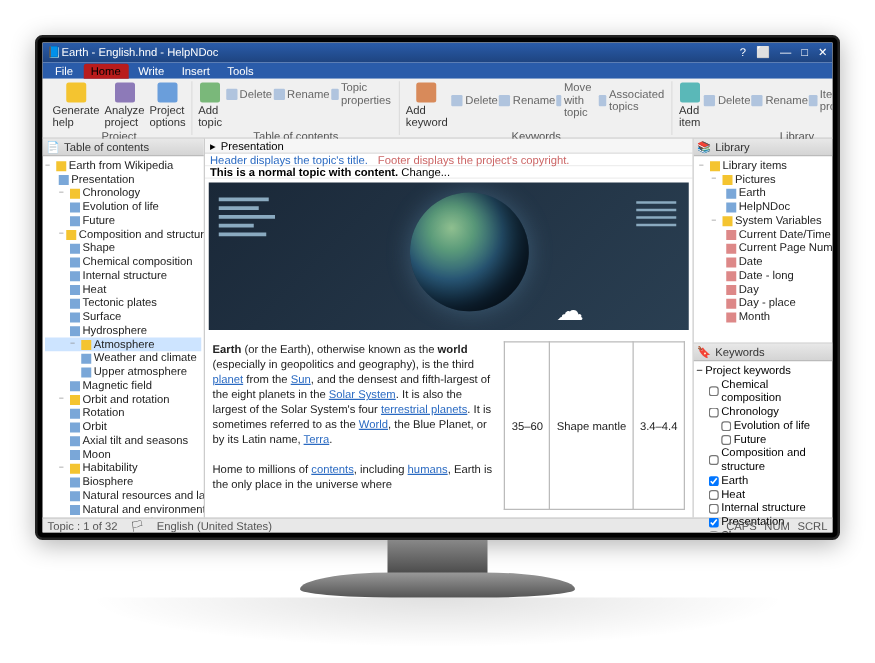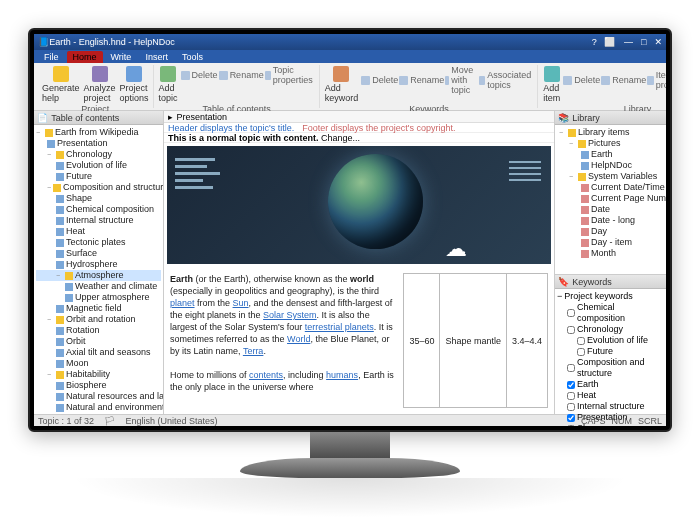--- a/index.html
+++ b/index.html
@@ -399,21 +399,21 @@
         <div class="node" style="--ind:24px">
                 <span class="ic page" style="background:#d88"></span>
                 <span>Date - long</span>
               </div>
         <div class="node" style="--ind:24px">
                 <span class="ic page" style="background:#d88"></span>
                 <span>Day</span>
               </div>
         <div class="node" style="--ind:24px">
                 <span class="ic page" style="background:#d88"></span>
-                <span>Day - item</span>
+                <span>Day - place</span>
               </div>
         <div class="node" style="--ind:24px">
                 <span class="ic page" style="background:#d88"></span>
                 <span>Month</span>
               </div>
       </div>
     </div>
     <div class="kw">
       <div class="panehdr">
               <span>🔖</span>

